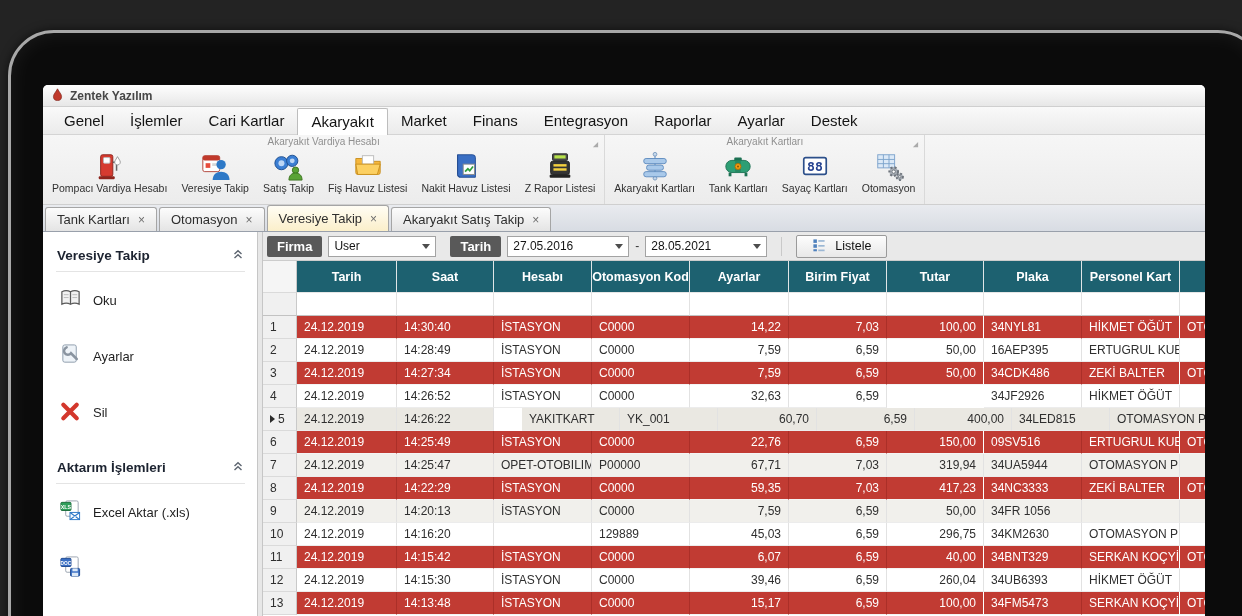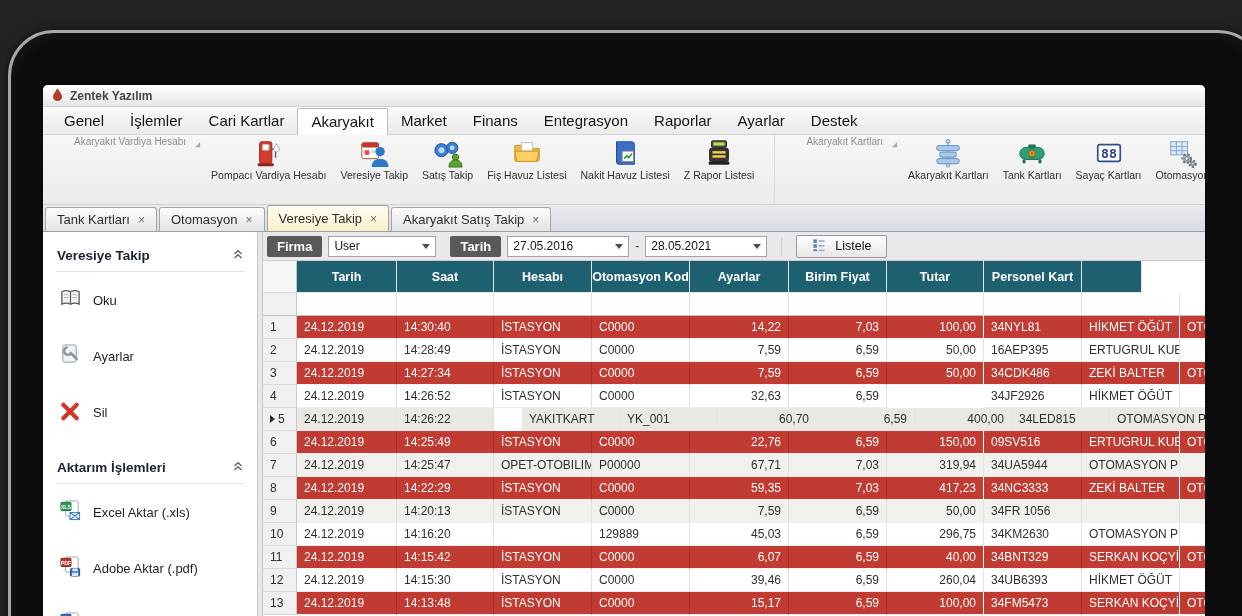--- a/index.html
+++ b/index.html
@@ -22,21 +22,21 @@
   
   .menubar { height:28px; background:linear-gradient(#f9f9f9,#ebebeb); border-bottom:1px solid #d4d4d4;
              display:flex; align-items:flex-end; padding:0 8px; flex:0 0 auto; }
   .menu-item { padding:4px 13px 5px; font-size:15px; color:#141414; white-space:nowrap; cursor:default; }
   .menu-item.active { background:#fff; border:1px solid #bdbdbd; border-bottom:none;
                       border-radius:2px 2px 0 0; position:relative; top:1px; }
 
   
   .ribbon { height:70px; background:linear-gradient(#f6f6f6,#ececec); border-bottom:1px solid #cfcfcf;
             display:flex; flex:0 0 auto; }
-  .rgroup { display:flex; flex-direction:row; position:relative; padding:0 13px; border-right:1px solid #d9d9d9; }
+  .rgroup { display:flex; flex-direction:column; position:relative; padding:0 2px; border-right:1px solid #d9d9d9; }
   .rcaption { height:13px; font-size:10px; color:#8f8f8f; text-align:center; padding:1px 18px 0; position:relative; white-space:nowrap; }
   .rlauncher { position:absolute; right:3px; top:4px; width:7px; height:7px; }
   .rbuttons { flex:1; display:flex; align-items:flex-start; padding-top:1px; }
   .rbtn { display:flex; flex-direction:column; align-items:center; padding:2px 7px; cursor:default; }
   .ricon svg { width:30px; height:30px; display:block; }
   .rlabel { font-size:10.5px; color:#303030; margin-top:1px; white-space:nowrap; }
 
   
   .tabstrip { height:27px; background:linear-gradient(#e9ebef,#d8dce3); border-bottom:1px solid #99a0ab;
               display:flex; align-items:flex-end; padding-left:2px; flex:0 0 auto; }
@@ -332,31 +332,20 @@
                       <rect x="2" y="3.5" width="10.5" height="8.5" rx="1" fill="#2e9e5b" stroke="#1c6e3d"></rect>
                       <text x="7.2" y="10" font-size="5.5" fill="#fff" text-anchor="middle" font-weight="bold" font-family="Liberation Sans, sans-serif">XLS</text>
                       <rect x="11.5" y="14" width="10" height="7.5" fill="#fff" stroke="#2e79c7"></rect>
                       <path d="M11.5 14 l5 3.7 l5 -3.7 M11.5 21.5 l4-3 M21.5 21.5 l-4-3" stroke="#2e79c7" fill="none" stroke-width="1.2"></path>
                     </svg></span>
                   <span class="silabel">Excel Aktar (.xls)</span>
                 </div>
                 <div class="side-item">
                   <span class="icn"><svg viewBox="0 0 24 24">
                       <rect x="7" y="2" width="13" height="16" rx="1.5" fill="#fff" stroke="#9aa3b0"></rect>
-                      <rect x="2" y="3.5" width="10.5" height="8.5" rx="1" fill="#c0392b" stroke="#7e241a"></rect>
-                      <text x="7.2" y="10" font-size="5.5" fill="#fff" text-anchor="middle" font-weight="bold" font-family="Liberation Sans, sans-serif">PDF</text>
-                      <rect x="12" y="14" width="9.5" height="8" rx="1" fill="#3a6fc4" stroke="#244d92"></rect>
-                      <rect x="14" y="14" width="5.5" height="3" fill="#dce9f7"></rect>
-                      <rect x="13.5" y="18.5" width="6.5" height="3.5" fill="#dce9f7"></rect>
-                    </svg></span>
-                  <span class="silabel">Adobe Aktar (.pdf)</span>
-                </div>
-                <div class="side-item">
-                  <span class="icn"><svg viewBox="0 0 24 24">
-                      <rect x="7" y="2" width="13" height="16" rx="1.5" fill="#fff" stroke="#9aa3b0"></rect>
                       <rect x="2" y="3.5" width="10.5" height="8.5" rx="1" fill="#3a6fc4" stroke="#244d92"></rect>
                       <text x="7.2" y="10" font-size="5" fill="#fff" text-anchor="middle" font-weight="bold" font-family="Liberation Sans, sans-serif">DOC</text>
                       <rect x="12" y="14" width="9.5" height="8" rx="1" fill="#3a6fc4" stroke="#244d92"></rect>
                       <rect x="14" y="14" width="5.5" height="3" fill="#dce9f7"></rect>
                       <rect x="13.5" y="18.5" width="6.5" height="3.5" fill="#dce9f7"></rect>
                     </svg></span>
                 </div>
               </div>
             </div>
           <div class="splitter"></div>
@@ -395,20 +384,21 @@
             <div class="grid" id="grid">
                 <div class="g-row header">
                   <div class="g-rowhead"></div>
                   <div class="g-cell" style="width: 100px;">Tarih</div>
                   <div class="g-cell" style="width: 97px;">Saat</div>
                   <div class="g-cell" style="width: 98px;">Hesabı</div>
                   <div class="g-cell" style="width: 98px;">Otomasyon Kod</div>
                   <div class="g-cell" style="width: 99px;">Ayarlar</div>
                   <div class="g-cell" style="width: 98px;">Birim Fiyat</div>
                   <div class="g-cell" style="width: 97px;">Tutar</div>
+                  <div class="g-cell" style="width: 98px;">Plaka</div>
                   <div class="g-cell" style="width: 98px;">Personel Kart</div>
                   <div class="g-cell" style="width: 60px;"></div>
                 </div>
                 <div class="g-row filter">
                   <div class="g-rowhead">
                     <span class="icn"><svg viewBox="0 0 14 14">
                         <circle cx="7" cy="4.6" r="2.9" fill="none" stroke="#7a7a7a" stroke-width="1.5"></circle>
                         <path d="M7 7.5 V12.5" stroke="#7a7a7a" stroke-width="1.5"></path>
                       </svg></span>
                   </div>

